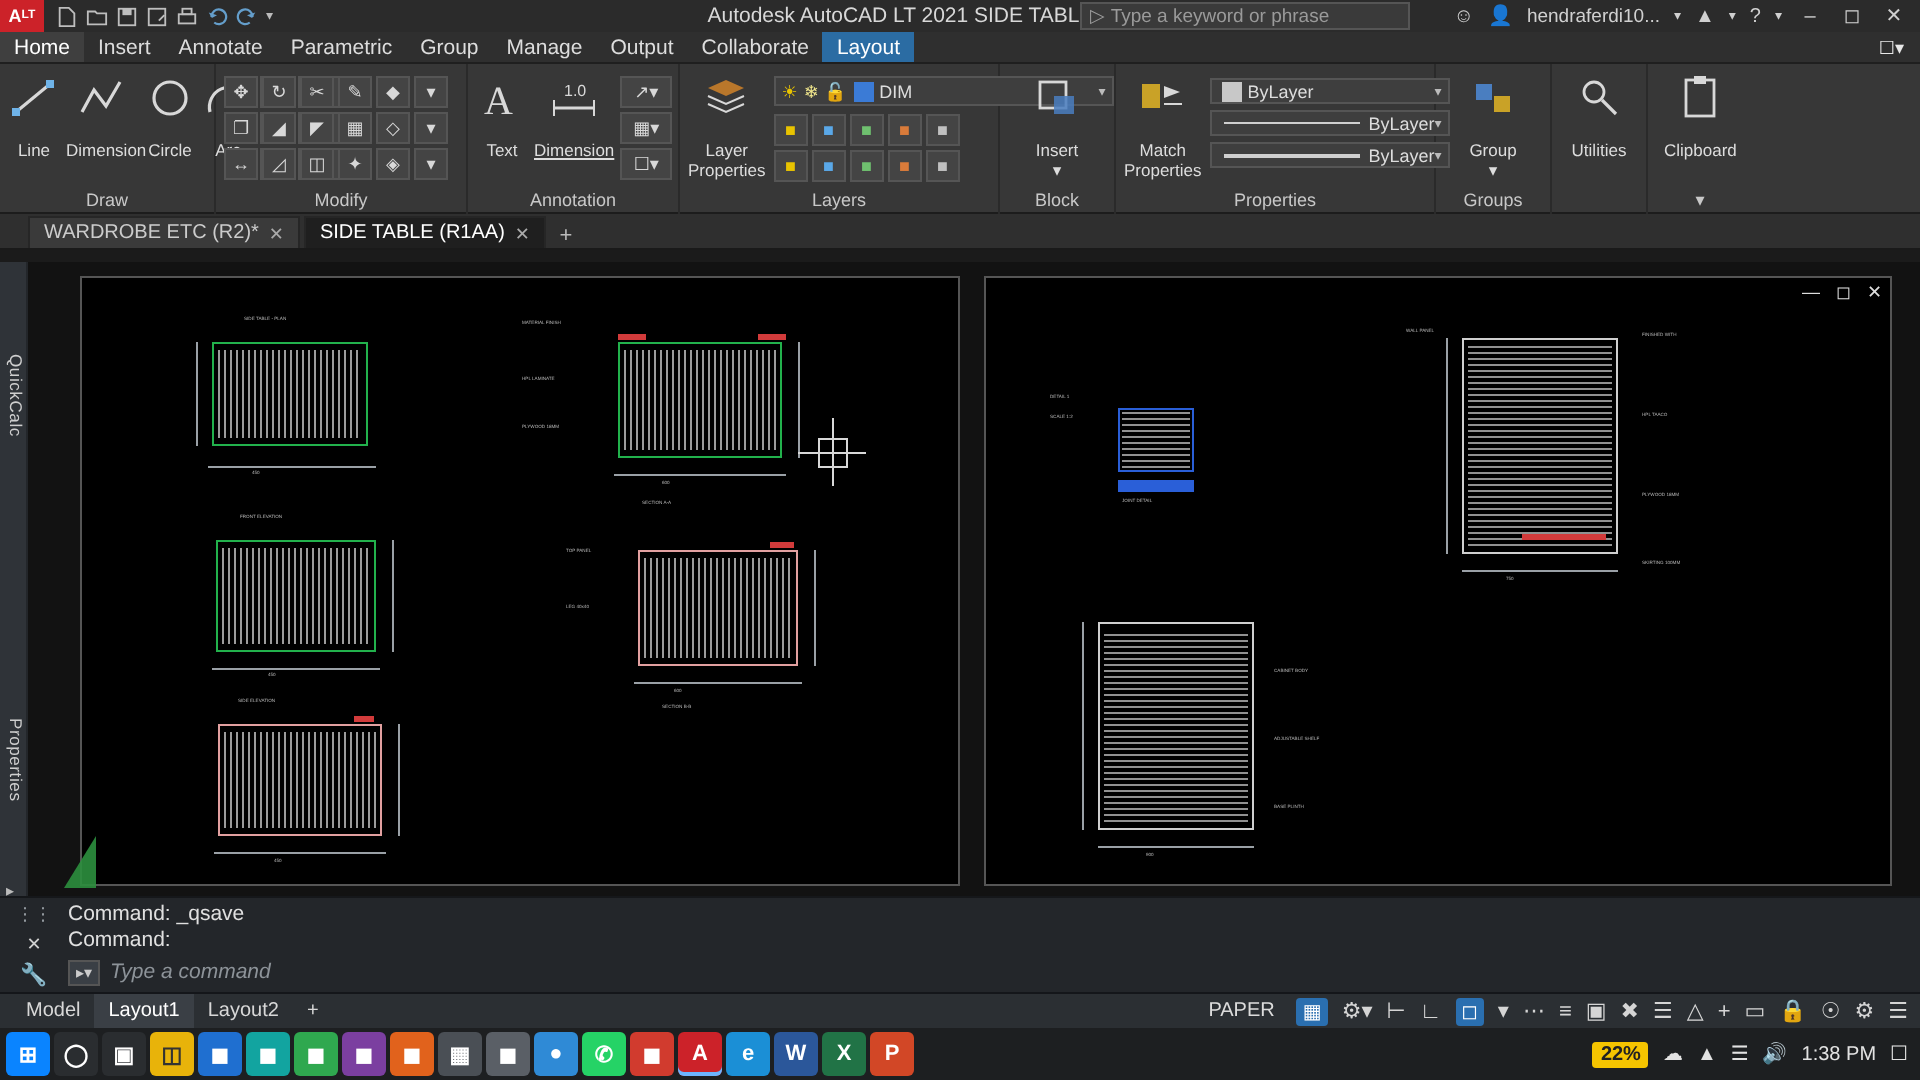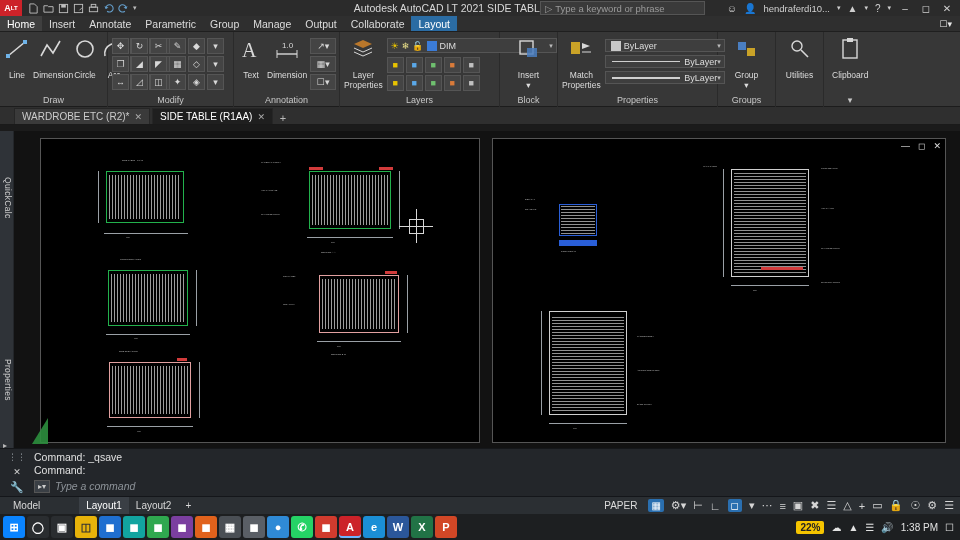--- a/index.html
+++ b/index.html
@@ -178,21 +178,21 @@
   .cmd-placeholder { color:#8d9399; font-size:10.5px; font-style:italic; }
 
   
   .statusbar {
     position:absolute; left:0; top:496px; width:960px; height:18px;
     background:#2b2f33; border-top:1px solid #14161a;
     display:flex; align-items:center; font-size:10px; color:#dcdcdc;
   }
   .statusbar .layouttabs { display:flex; align-items:flex-start; gap:0; padding-left:6px; }
   .ltab { padding:0 7px; height:18px; line-height:18px; color:#d8d8d8; }
-  .ltab.active { background:#3a3f45; color:#fff;margin-left:32px; }
+  .ltab.active { background:#3a3f45; color:#fff; }
   .status-right {
     margin-left:auto; display:flex; align-items:center; gap:7px; padding-right:6px;
   }
   .si { font-size:11px; color:#d5d5d5; }
   .paper-tag { padding:0 4px; }
   .status-blue { background:#2a6fb0; color:#fff; padding:1px 3px; border-radius:2px; font-size:10px; }
 
   
   .taskbar {
     position:absolute; left:0; top:514px; width:960px; height:26px;
@@ -375,21 +375,21 @@
     <div class="panel" style="width:106px;">
       <div class="panel-body">
         <div class="bigbtn">
           <span class="g">
             <svg width="26" height="26" viewBox="0 0 26 26">
                 <text x="4" y="21" font-size="20" fill="#d8d8d8" font-family="Liberation Serif, serif">A</text>
               </svg>
           </span>
           <span class="lbl">Text</span>
         </div>
-        <div class="bigbtn" style="width:48px;">
+        <div class="bigbtn" style="width:48px;text-decoration:underline;">
           <span class="g">
             <svg width="26" height="26" viewBox="0 0 26 26">
                 <line x1="3" y1="18" x2="23" y2="18" stroke="#d8d8d8" stroke-width="1.4"></line>
                 <line x1="3" y1="14" x2="3" y2="22" stroke="#d8d8d8"></line>
                 <line x1="23" y1="14" x2="23" y2="22" stroke="#d8d8d8"></line>
                 <text x="8" y="12" font-size="8" fill="#d8d8d8">1.0</text>
               </svg>
           </span>
           <span class="lbl">Dimension</span>
         </div>

